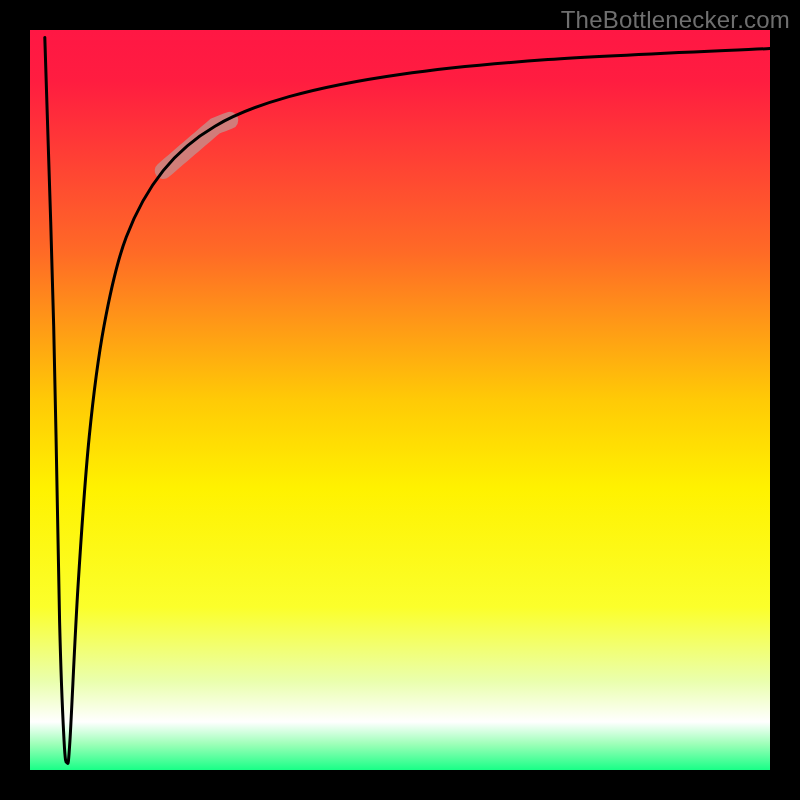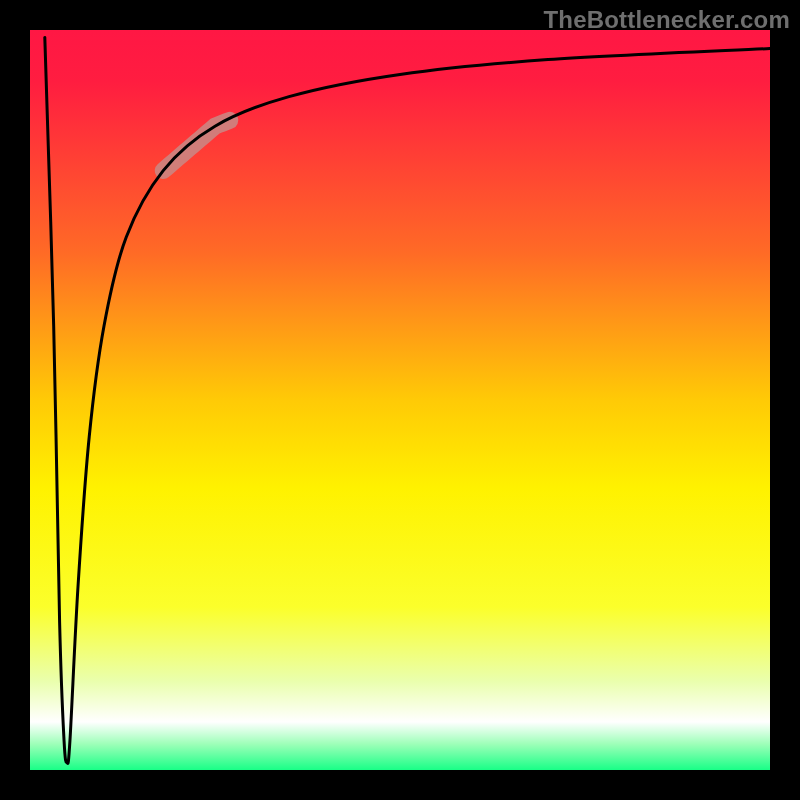--- a/index.html
+++ b/index.html
@@ -26,21 +26,21 @@
   }
   .watermark {
     position: absolute;
     top: 6px;
     right: 10px;
     color: #6f6f6f;
     font-size: 24px;
     letter-spacing: 0.2px;
     user-select: none;
     pointer-events: none;
-    font-weight: 700;
+    font-weight: 400;
   }
   svg {
     display: block;
   }
 </style>
 </head>
 <body>
 
 <div class="frame">
 

